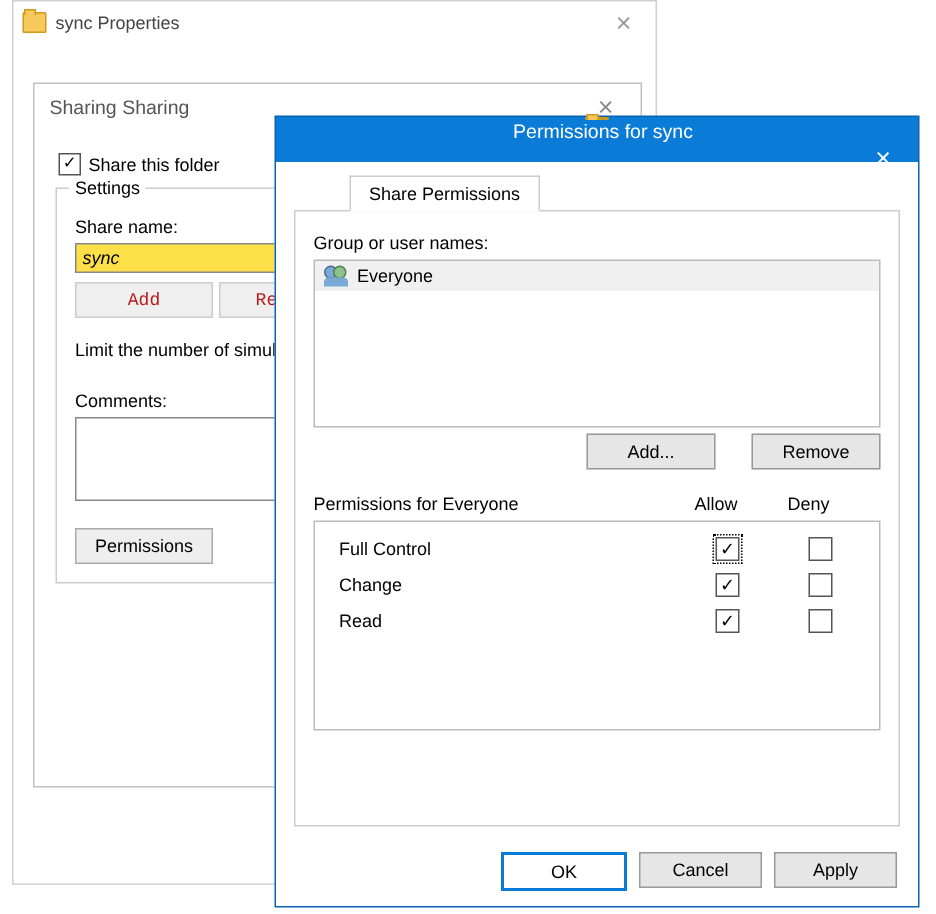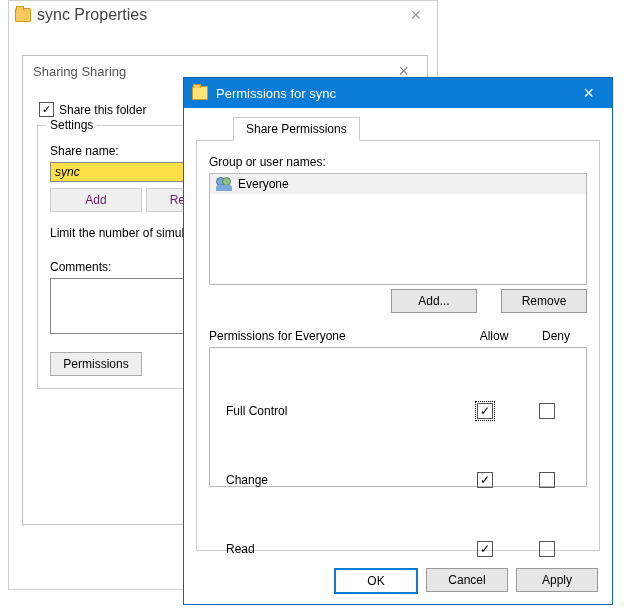--- a/index.html
+++ b/index.html
@@ -1,69 +1,69 @@
 <!DOCTYPE html>
 <html><head>
 <meta charset="utf-8">
 <style>
   html,body{margin:0;padding:0;width:624px;height:609px;background:#fff;
     font-family:"Segoe UI",Tahoma,Arial,sans-serif;font-size:12px;color:#000;overflow:hidden;}
   .win{position:absolute;background:#fff;border:1px solid #aaa;box-sizing:border-box;}
   
   .props{left:8px;top:0;width:430px;height:590px;border-color:#d0d0d0;}
   .props .titlebar{height:28px;display:flex;align-items:center;padding:0 6px;color:#444;}
-  .props .title-txt{margin-left:6px;font-size:16px;}
+  .props .title-txt{margin-left:6px;font-size:12px;}
   .props .close{margin-left:auto;font-size:18px;color:#999;padding:0 10px;}
   .folder-ico{width:14px;height:12px;background:#f7c95a;border:1px solid #d09a1c;border-radius:1px;display:inline-block;position:relative;}
   .folder-ico::before{content:"";position:absolute;top:-3px;left:0;width:6px;height:3px;background:#f7c95a;border:1px solid #d09a1c;border-bottom:none;}
   
   .adv{left:22px;top:55px;width:406px;height:470px;border-color:#c0c0c0;}
   .adv .titlebar{height:30px;display:flex;align-items:center;padding:0 10px;color:#555;}
   .adv .titlebar .txt{font-size:13px;}
   .adv .close{margin-left:auto;font-size:18px;color:#888;padding:0 8px;}
   .adv .body{padding:10px 14px 0 14px;}
   .chk-row{display:flex;align-items:center;gap:5px;margin:6px 0 8px 2px;font-size:12px;}
   .chkbox{width:13px;height:13px;border:1px solid #555;display:inline-flex;align-items:center;justify-content:center;font-size:11px;line-height:1;}
   .group-box{position:relative;border:1px solid #ccc;margin:6px 0 0 0;padding:14px 12px 12px 12px;}
   .group-box .legend{position:absolute;top:-8px;left:8px;background:#fff;padding:0 4px;font-size:12px;}
   .lbl{display:block;margin:4px 0 4px 0;}
   .txt-input{width:160px;height:20px;border:1px solid #888;padding:1px 4px;font-size:12px;box-sizing:border-box;background:#fde047;font-style:italic;}
   .btn{background:#eee;border:1px solid #aaa;min-width:70px;height:22px;font-size:12px;display:inline-flex;align-items:center;justify-content:center;padding:0 10px;}
-  .btn.disabled{color:#701a75;background:#efefef;border-color:#ccc;}
+  .btn.disabled{color:#b91c1c;background:#efefef;border-color:#ccc;font-family:Liberation Mono, monospace;}
   .adv .row-btns{margin-top:6px;display:flex;gap:4px;}
   .adv .limit{margin-top:14px;}
   .adv .comments-box{width:170px;height:54px;border:1px solid #888;margin-top:4px;background:#fff;}
   .adv .perm-row{margin-top:18px;}
   .adv .bottom-row{position:absolute;left:0;right:0;bottom:10px;display:flex;justify-content:flex-end;padding-right:14px;gap:6px;}
   
   .perm{left:183px;top:77px;width:430px;height:528px;border:1px solid #0a63b0;}
-  .perm .titlebar{height:30px;background:#0a7cd7;color:#fff;display:flex;align-items:center;padding:0 8px;}
+  .perm .titlebar{height:30px;background:#0a7cd7;color:#fff;display:flex;align-items:center;padding:0 8px;flex-direction:column;}
   .perm .titlebar .txt{margin-left:8px;font-size:13px;}
   .perm .titlebar .close{margin-left:auto;font-size:18px;color:#fff;padding:0 10px;}
   .perm .folder-ico{background:#ffe27a;border-color:#c99a20;}
   .perm .body{padding:8px 12px 0 12px;position:relative;height:calc(100% - 30px);box-sizing:border-box;}
   .tabs{display:flex;border-bottom:1px solid #ccc;padding-left:37px;}
   .tab{position:relative;top:1px;border:1px solid #ccc;border-bottom:1px solid #fff;background:#fff;padding:4px 12px;font-size:12px;}
   .tab-panel{border:1px solid #ccc;border-top:none;padding:12px 12px 12px 12px;height:410px;box-sizing:border-box;}
   .section-lbl{margin:2px 0 4px 0;}
   .listbox{border:1px solid #bbb;height:110px;background:#fff;}
   .listitem{display:flex;align-items:flex-start;gap:6px;padding:3px 6px;background:#f0f0f0;}
   .users-ico{width:16px;height:14px;position:relative;display:inline-block;}
   .users-ico .h1,.users-ico .h2{position:absolute;width:7px;height:7px;border-radius:50%;background:#7aa9d8;border:1px solid #4a6f95;}
   .users-ico .h1{left:0;top:0;}
   .users-ico .h2{left:6px;top:0;background:#8fc18a;border-color:#55814f;}
   .users-ico::after{content:"";position:absolute;left:0;bottom:0;width:16px;height:6px;background:#7aa9d8;border-radius:3px 3px 0 0;}
   .btn-row-r{display:flex;justify-content:flex-end;gap:24px;margin-top:4px;text-align:center;}
   .wbtn{background:#e6e6e6;border:1px solid #999;min-width:84px;height:22px;font-size:12px;display:inline-flex;align-items:center;justify-content:center;}
   .perm-grid{margin-top:16px;}
   .perm-head{display:flex;font-size:12px;margin-bottom:4px;}
   .perm-head .pname{flex:1;}
-  .perm-head .col{width:62px;text-align:center;}
+  .perm-head .col{width:62px;}
   .perm-list{border:1px solid #bbb;padding:6px 8px 6px 8px;height:140px;box-sizing:border-box;}
-  .perm-row2{display:flex;align-items:center;height:24px;margin-top:45px;}
+  .perm-row2{display:flex;align-items:center;height:24px;}
   .perm-row2 .pname{flex:1;padding-left:8px;}
   .perm-row2 .col{width:62px;display:flex;justify-content:center;}
   .cbox{width:14px;height:14px;border:1px solid #555;display:inline-flex;align-items:center;justify-content:center;font-size:12px;line-height:1;}
   .cbox.focus{outline:1px dotted #000;outline-offset:1px;}
   .footer{position:absolute;left:0;right:0;bottom:10px;display:flex;justify-content:flex-end;gap:8px;padding:0 14px;}
   .fbtn{background:#e6e6e6;border:1px solid #999;min-width:80px;height:22px;font-size:12px;display:inline-flex;align-items:center;justify-content:center;}
   .fbtn.default{border:2px solid #0a7cd7;background:#fff;}
 </style>
 </head>
 <body>

